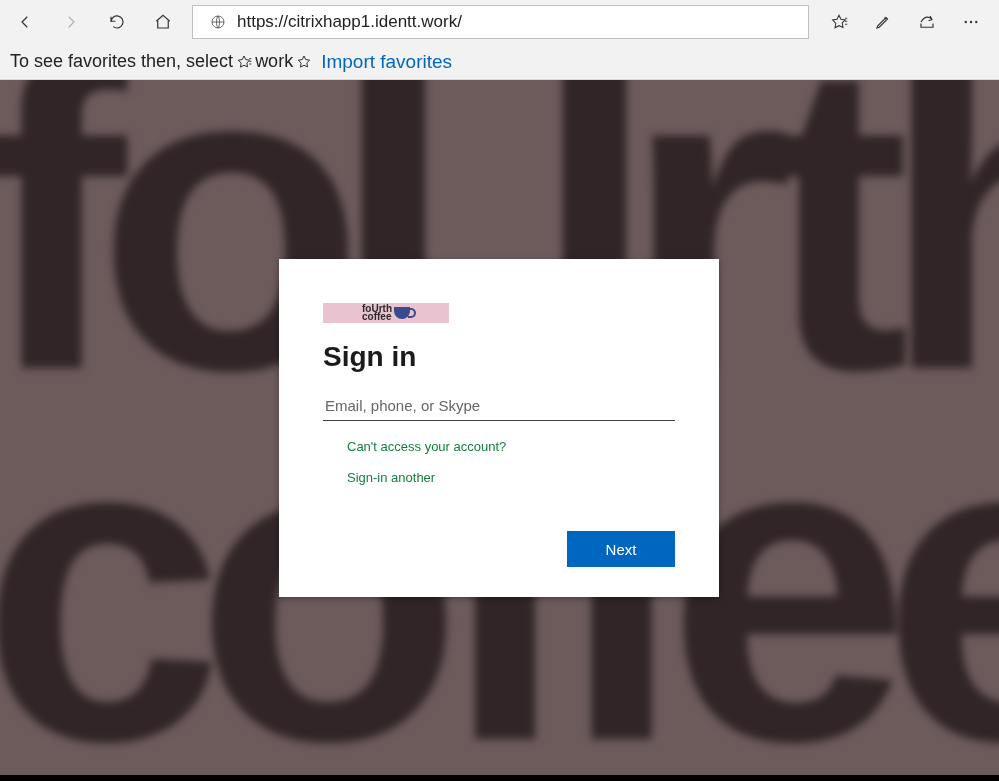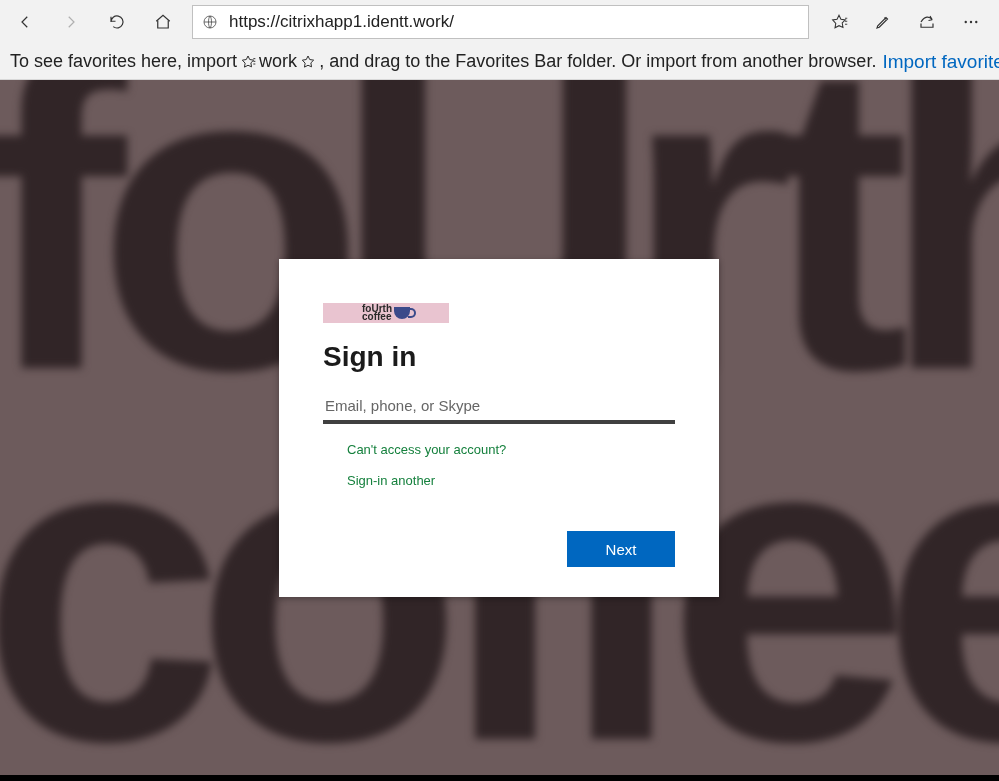--- a/index.html
+++ b/index.html
@@ -25,21 +25,21 @@
   .tb-btn.disabled { color:#b0b0b0; }
   .tb-btn svg { width:18px; height:18px; }
   .addr-wrap {
     flex:1;
     height:34px;
     margin: 0 8px 0 6px;
     background:#fff;
     border:1px solid #c0c0c0;
     display:flex;
     align-items:center;
-    padding:0 8px;
+    padding:0 16px;
   }
   .addr-lock {
     width:18px;height:18px;
     display:flex;align-items:center;justify-content:center;
     color:#555; margin-right:8px;
   }
   .addr-lock svg{width:16px;height:16px;}
   .addr-input {
     flex:1;
     border:none; outline:none;
@@ -133,21 +133,21 @@
   }
   .card-title {
     font-size:28px;
     font-weight:600;
     color:#1b1b1b;
     margin:0 0 18px 0;
   }
   .login-input {
     width:100%;
     border:none;
-    border-bottom:4px solid #404040;
+    border-bottom:1px solid #404040;
     padding:6px 2px;
     font-size:15px;
     outline:none;
     margin-bottom:18px;
   }
   .login-input::placeholder { color:#666; }
   .link {
     font-size:13px;
     color:#15803d;
     margin-bottom:16px;
@@ -231,34 +231,33 @@
       <svg viewBox="0 0 24 24" fill="currentColor">
           <circle cx="5" cy="12" r="1.6"></circle>
           <circle cx="12" cy="12" r="1.6"></circle>
           <circle cx="19" cy="12" r="1.6"></circle>
         </svg>
     </div>
   </div>
 </div>
 
 <div class="favbar">
-  <span>To see favorites here, import </span>
+  <span>To see favorites then, select </span>
   <span class="fav-ico">
     <svg viewBox="0 0 24 24" fill="none" stroke="#222" stroke-width="1.4">
         <path d="M12 3l2.6 5.3 5.9.9-4.2 4.1 1 5.9L12 16.9l-5.3 2.8 1-5.9L3.5 9.2l5.9-.9z"></path>
         <path d="M20 7h3M20 11h3M20 15h3"></path>
       </svg>
   </span>
   <span> work </span>
   <span class="fav-ico">
     <svg viewBox="0 0 24 24" fill="none" stroke="#222" stroke-width="1.4">
         <path d="M12 3l2.6 5.3 5.9.9-4.2 4.1 1 5.9L12 16.9l-5.3 2.8 1-5.9L3.5 9.2l5.9-.9z"></path>
       </svg>
   </span>
-  <span>, and drag to the Favorites Bar folder. Or import from another browser.</span>
   <span class="import-link">Import favorites</span>
 </div>
 
 <div class="page">
   <div class="bgword bg1">foUrth</div>
   <div class="bgword bg2">coffee</div>
 
   <div class="card">
     <div class="brand">
       <div class="brand-txt">foUrth<br>coffee</div>

